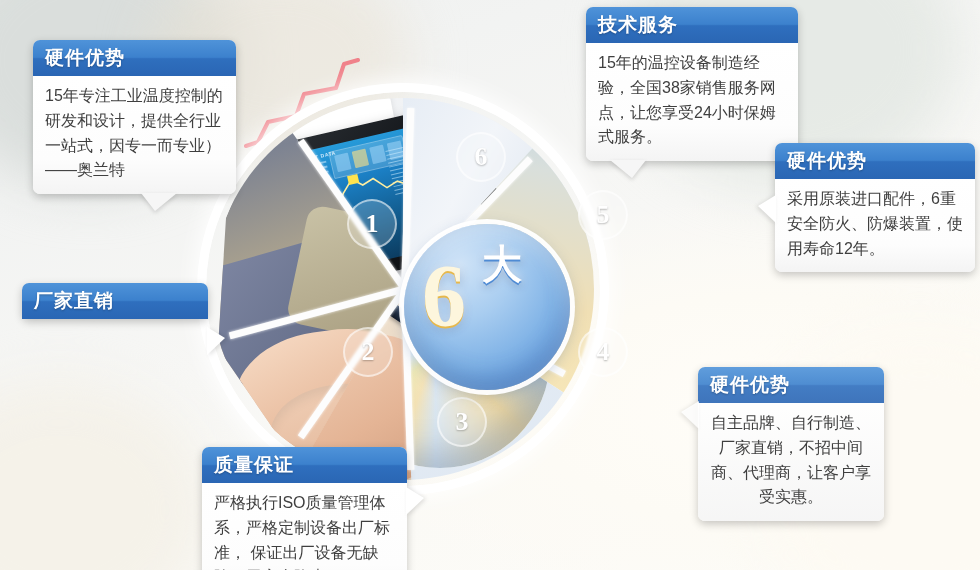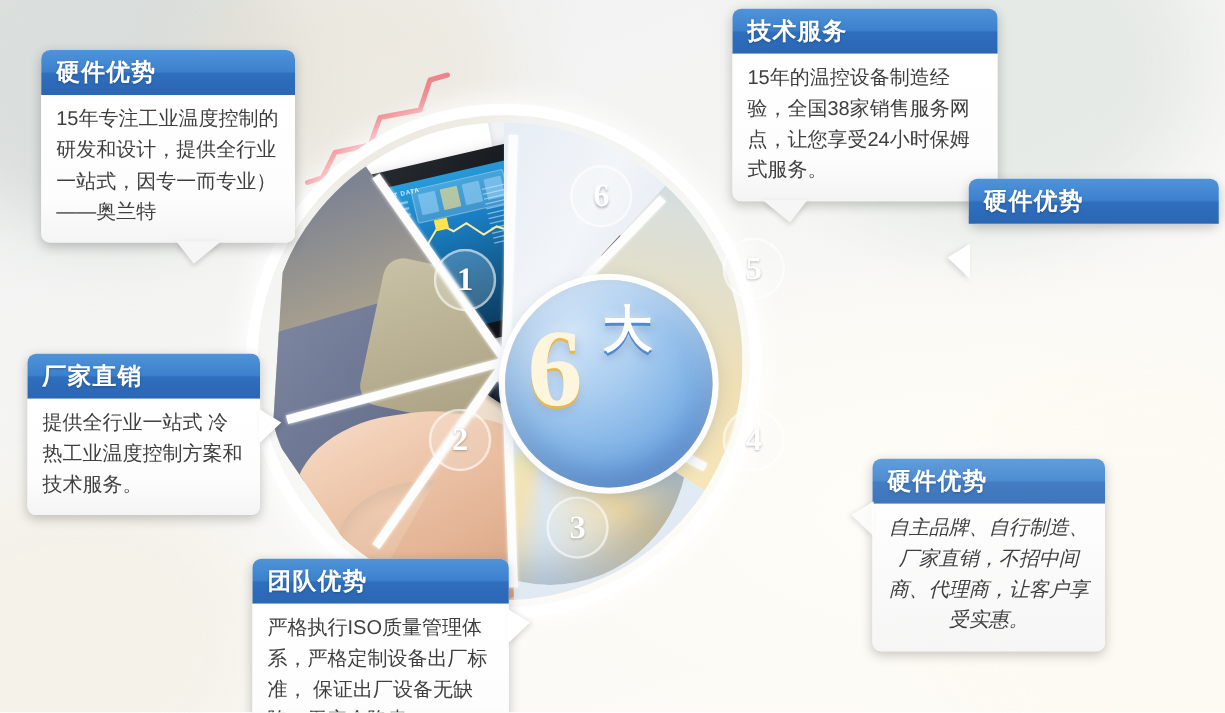--- a/index.html
+++ b/index.html
@@ -252,21 +252,21 @@
   .card .bd{
     padding:8px 12px 11px 12px;
     font-size:16px;line-height:1.55;color:#3f3f3f;
     border-radius:0 0 7px 7px;
     background:linear-gradient(180deg,#ffffff 0%,#fdfdfd 70%,#f4f4f4 100%);
   }
   .card.translucent{background:rgba(251,251,251,.82);}
   .card.translucent .hd{
     background:linear-gradient(180deg,rgba(79,147,217,.90) 0%,rgba(60,129,205,.90) 48%,rgba(47,111,190,.90) 52%,rgba(42,102,180,.90) 100%);
   }
-  .card.translucent .bd{background:linear-gradient(180deg,rgba(255,255,255,.80),rgba(244,244,244,.78));font-style:italic;}
+  .card.translucent .bd{background:linear-gradient(180deg,rgba(255,255,255,.80),rgba(244,244,244,.78));}
 
   
   .tail{position:absolute;width:0;height:0;}
 
   
   #card-team{left:33px;top:40px;width:203px;}
   #card-team .tail{
     left:108px;bottom:-17px;
     border-left:14px solid transparent;border-right:22px solid transparent;
     border-top:18px solid #f6f6f6;
@@ -445,34 +445,34 @@
   </div>
 
   <div class="card" id="card-after">
     <div class="hd">技术服务</div>
     <div class="bd">15年的温控设备制造经验，全国38家销售服务网点，让您享受24小时保姆式服务。</div>
     <div class="tail"></div>
   </div>
 
   <div class="card" id="card-hw">
     <div class="hd">硬件优势</div>
+    <div class="bd">采用原装进口配件，6重安全防火、防爆装置，使用寿命12年。</div>
     <div class="tail"></div>
   </div>
 
   <div class="card translucent" id="card-sw">
     <div class="hd">硬件优势</div>
     <div class="bd" style="text-align:center;">自主品牌、自行制造、厂家直销，不招中间商、代理商，让客户享受实惠。</div>
     <div class="tail"></div>
   </div>
 
   <div class="card" id="card-tech">
     <div class="hd">厂家直销</div>
-    <div class="bd">提供全行业一站式    冷热工业温度控制方案和技术服务。</div>
     <div class="tail"></div>
   </div>
 
   <div class="card" id="card-qa">
-    <div class="hd">团队优势</div>
+    <div class="hd">质量保证</div>
     <div class="bd">严格执行ISO质量管理体系，严格定制设备出厂标准，    保证出厂设备无缺陷、无安全隐患。</div>
     <div class="tail"></div>
   </div>
 
 </div>
 
 </body></html>

